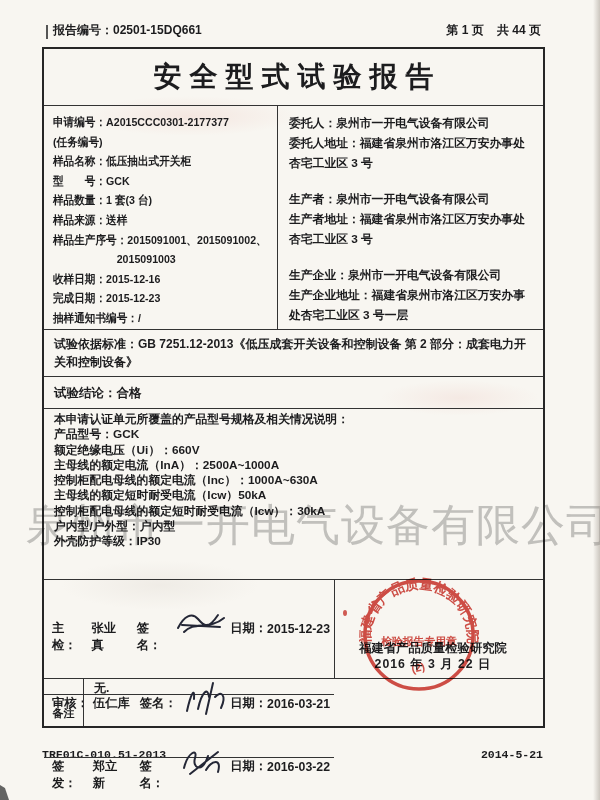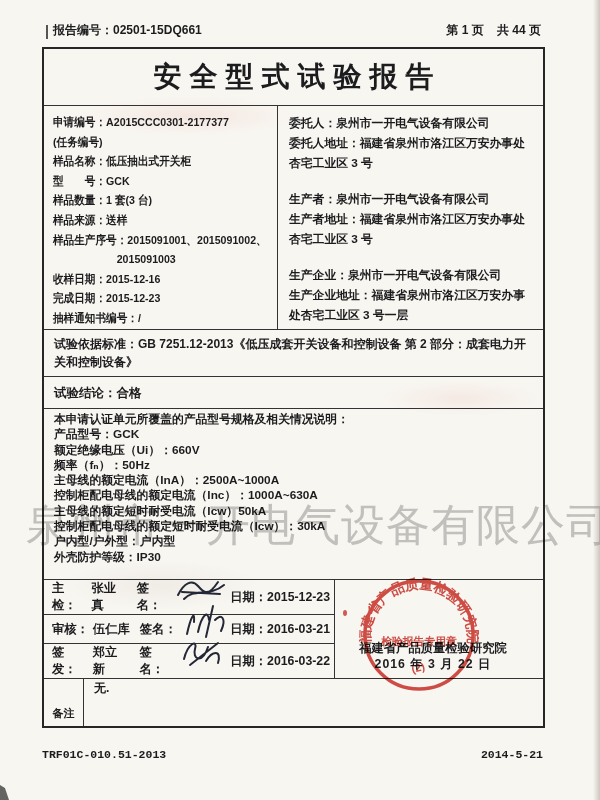--- a/index.html
+++ b/index.html
@@ -42,21 +42,21 @@
   .info-right .line{font-size:11.8px; font-weight:600; line-height:20px; min-height:16px; white-space:pre-wrap;}
 
   .standard-row{height:47px; padding:5px 10px 0 10px; font-size:12px; font-weight:600; line-height:18px;}
   .conclusion-row{height:32px; padding:8px 10px 0 10px; font-size:12.5px; font-weight:700;}
 
   .specs-row{height:171px; padding:3px 10px 0 10px; overflow:hidden;}
   .specs-row .line{font-size:11.8px; font-weight:600; line-height:15.3px; white-space:pre-wrap;}
 
   .sign-row{height:99px; display:flex;}
   .sign-left{width:291px; border-right:1.5px solid #333; box-sizing:border-box; display:flex; flex-direction:column;}
-  .sig-line{display:flex; align-items:center; padding:0 4px 0 8px; font-size:12.3px; font-weight:700; box-sizing:border-box;}
+  .sig-line{display:flex; align-items:flex-start; padding:0 4px 0 8px; font-size:12.3px; font-weight:700; box-sizing:border-box;margin-top:40px;}
   .sig-1{height:37px;}
   .sig-2{height:31px; border-top:1.5px solid #333;}
   .sig-3{flex:1; border-top:1.5px solid #333;}
   .sig-name{margin-left:4px;}
   .sig-label{margin-left:10px;}
   .sig-scribble{margin:-14px 0 0 2px; overflow:visible; flex:0 0 auto;}
   .sig-date-group{margin-left:auto; display:flex; align-items:center; white-space:pre;}
 
   .stamp-cell{flex:1; position:relative;}
   .stamp-text-block{position:absolute; left:0; right:12px; top:60px; text-align:center; z-index:1;}
@@ -133,21 +133,20 @@
 
     <div class="row standard-row hline">试验依据标准：GB 7251.12-2013《低压成套开关设备和控制设备 第 2 部分：成套电力开关和控制设备》</div>
 
     <div class="row conclusion-row hline">试验结论：合格</div>
 
     <div class="row specs-row hline">
 
     <div class="line">本申请认证单元所覆盖的产品型号规格及相关情况说明：</div>
         <div class="line">产品型号：GCK</div>
         <div class="line">额定绝缘电压（Ui）：660V</div>
-        <div class="line">频率（fₙ）：50Hz</div>
         <div class="line">主母线的额定电流（InA）：2500A~1000A</div>
         <div class="line">控制柜配电母线的额定电流（Inc）：1000A~630A</div>
         <div class="line">主母线的额定短时耐受电流（Icw）50kA</div>
         <div class="line">控制柜配电母线的额定短时耐受电流（Icw）：30kA</div>
         <div class="line">户内型/户外型：户内型</div>
         <div class="line">外壳防护等级：IP30</div>
       </div>
 
     <div class="row sign-row hline">
       <div class="sign-left">

